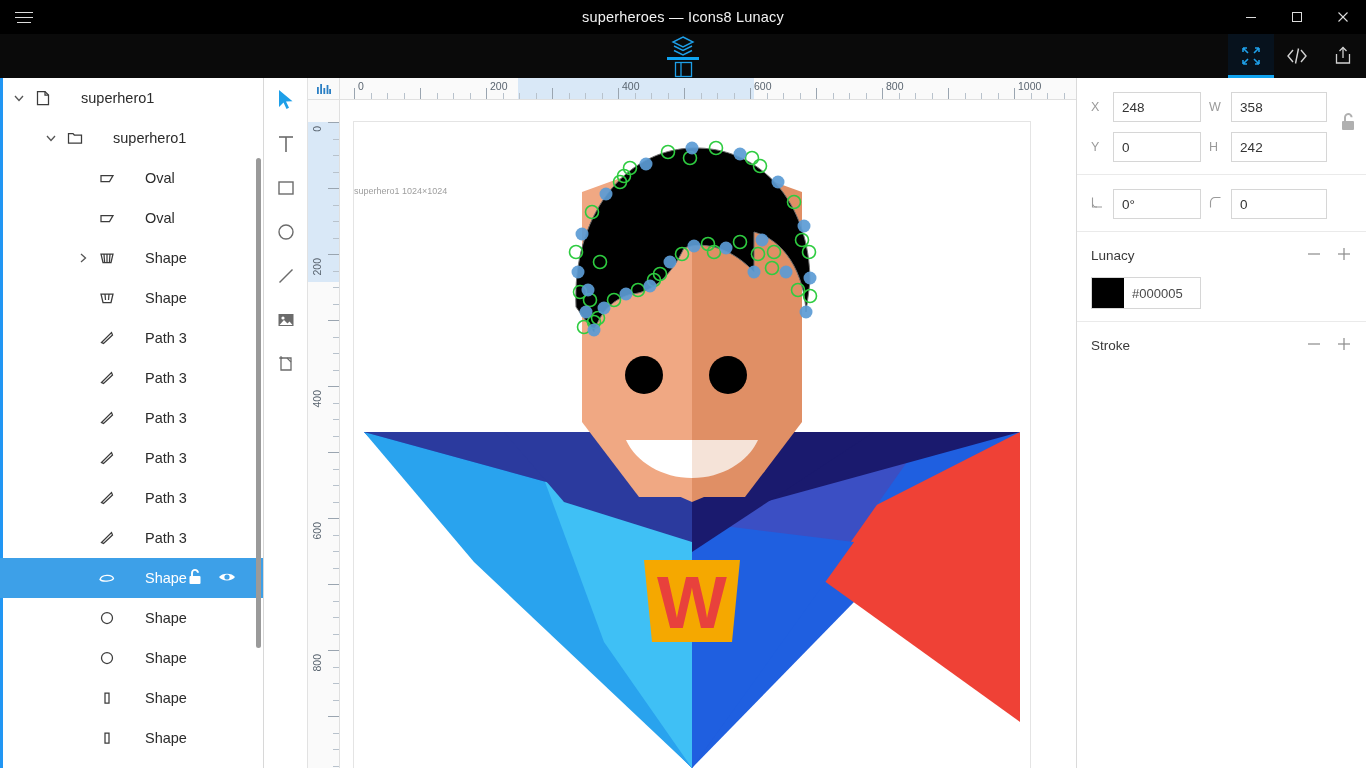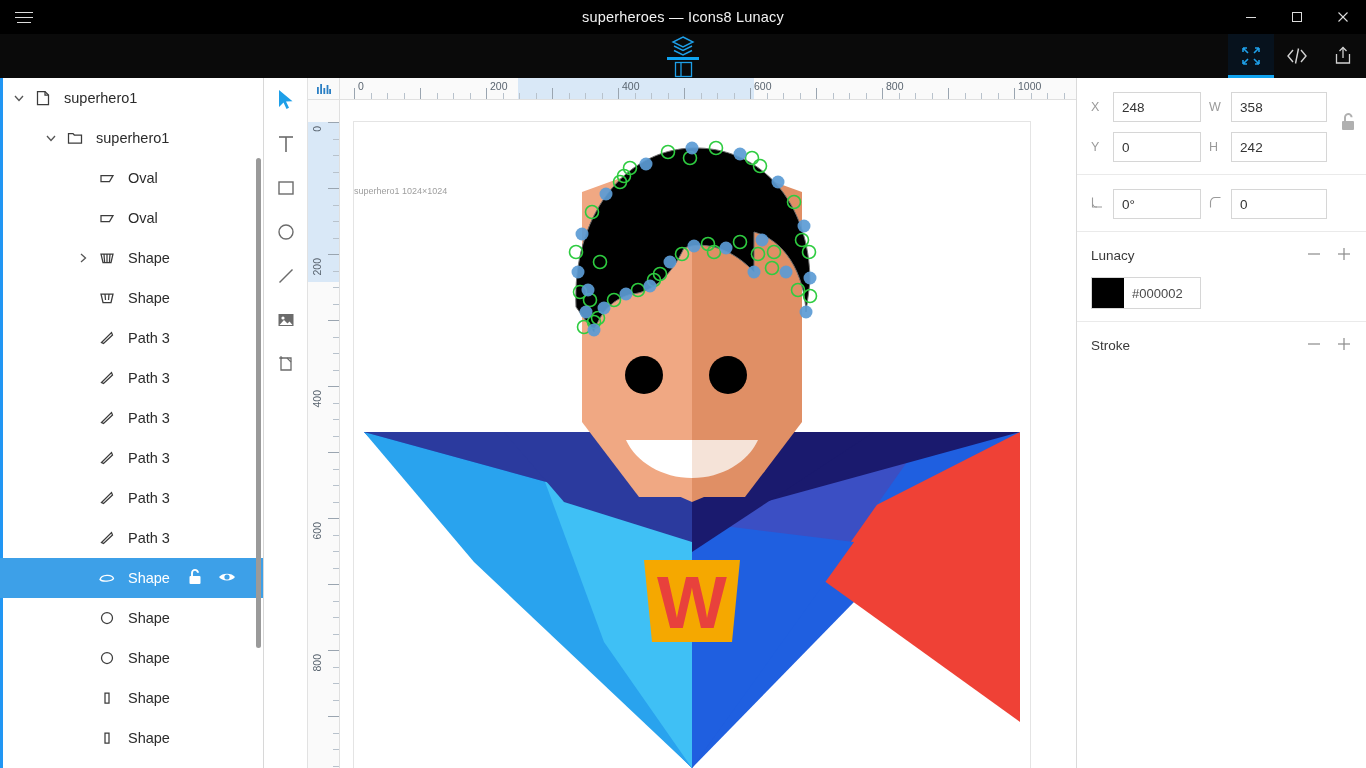--- a/index.html
+++ b/index.html
@@ -75,21 +75,21 @@
   }
   .layers::before {
     content: ''; position: absolute; left: 0; top: 0; width: 3px; height: 100%; background: #2196f3;
   }
   .layer-row {
     height: 40px; display: flex; align-items: center; font-size: 14.5px; color: #2b2b2b;
     cursor: pointer; position: relative; padding-right: 10px;
   }
   .layer-row .twisty { width: 22px; display: flex; align-items: center; justify-content: center; color: #555; }
   .layer-row .lyr-icon { width: 26px; display: flex; align-items: center; justify-content: center; }
-  .layer-row .lyr-label { margin-left: 8px; }
+  .layer-row .lyr-label { margin-left: 25px; }
   .layer-row.selected { background: #3da0e8; color: #fff; }
   .layer-row.selected .lyr-icon svg { stroke: #fff; }
   .row-actions { margin-left: auto; display: flex; align-items: center; gap: 14px; padding-right: 16px; }
   .scroll-track {
     position: absolute; right: 2px; top: 80px; width: 5px; height: 490px; background: #9a9a9a; border-radius: 3px;
   }
 
   
   .toolstrip {
     position: absolute; top: 78px; left: 264px; width: 44px; height: 690px;
@@ -873,21 +873,21 @@
             <svg width="16" height="16" viewBox="0 0 16 16">
                 <line x1="2" y1="8" x2="14" y2="8" stroke="#8a8a8a" stroke-width="1.2"></line>
                 <line x1="8" y1="2" x2="8" y2="14" stroke="#8a8a8a" stroke-width="1.2"></line>
               </svg>
           </span>
         </span>
       </div>
       <div class="fill-row">
         <div class="swatch-wrap">
           <div class="swatch" id="fill-swatch" style="background: rgb(0, 0, 0);"></div>
-          <div class="swatch-hex">#000002</div>
+          <div class="swatch-hex">#000005</div>
         </div>
       </div>
     </div>
 
     <div class="insp-section" style="border-bottom:none">
       <div class="sec-head" style="margin-bottom:0">
         <span>Stroke</span>
         <span class="sec-tools">
           <span class="pm">
             <svg width="16" height="16" viewBox="0 0 16 16">

